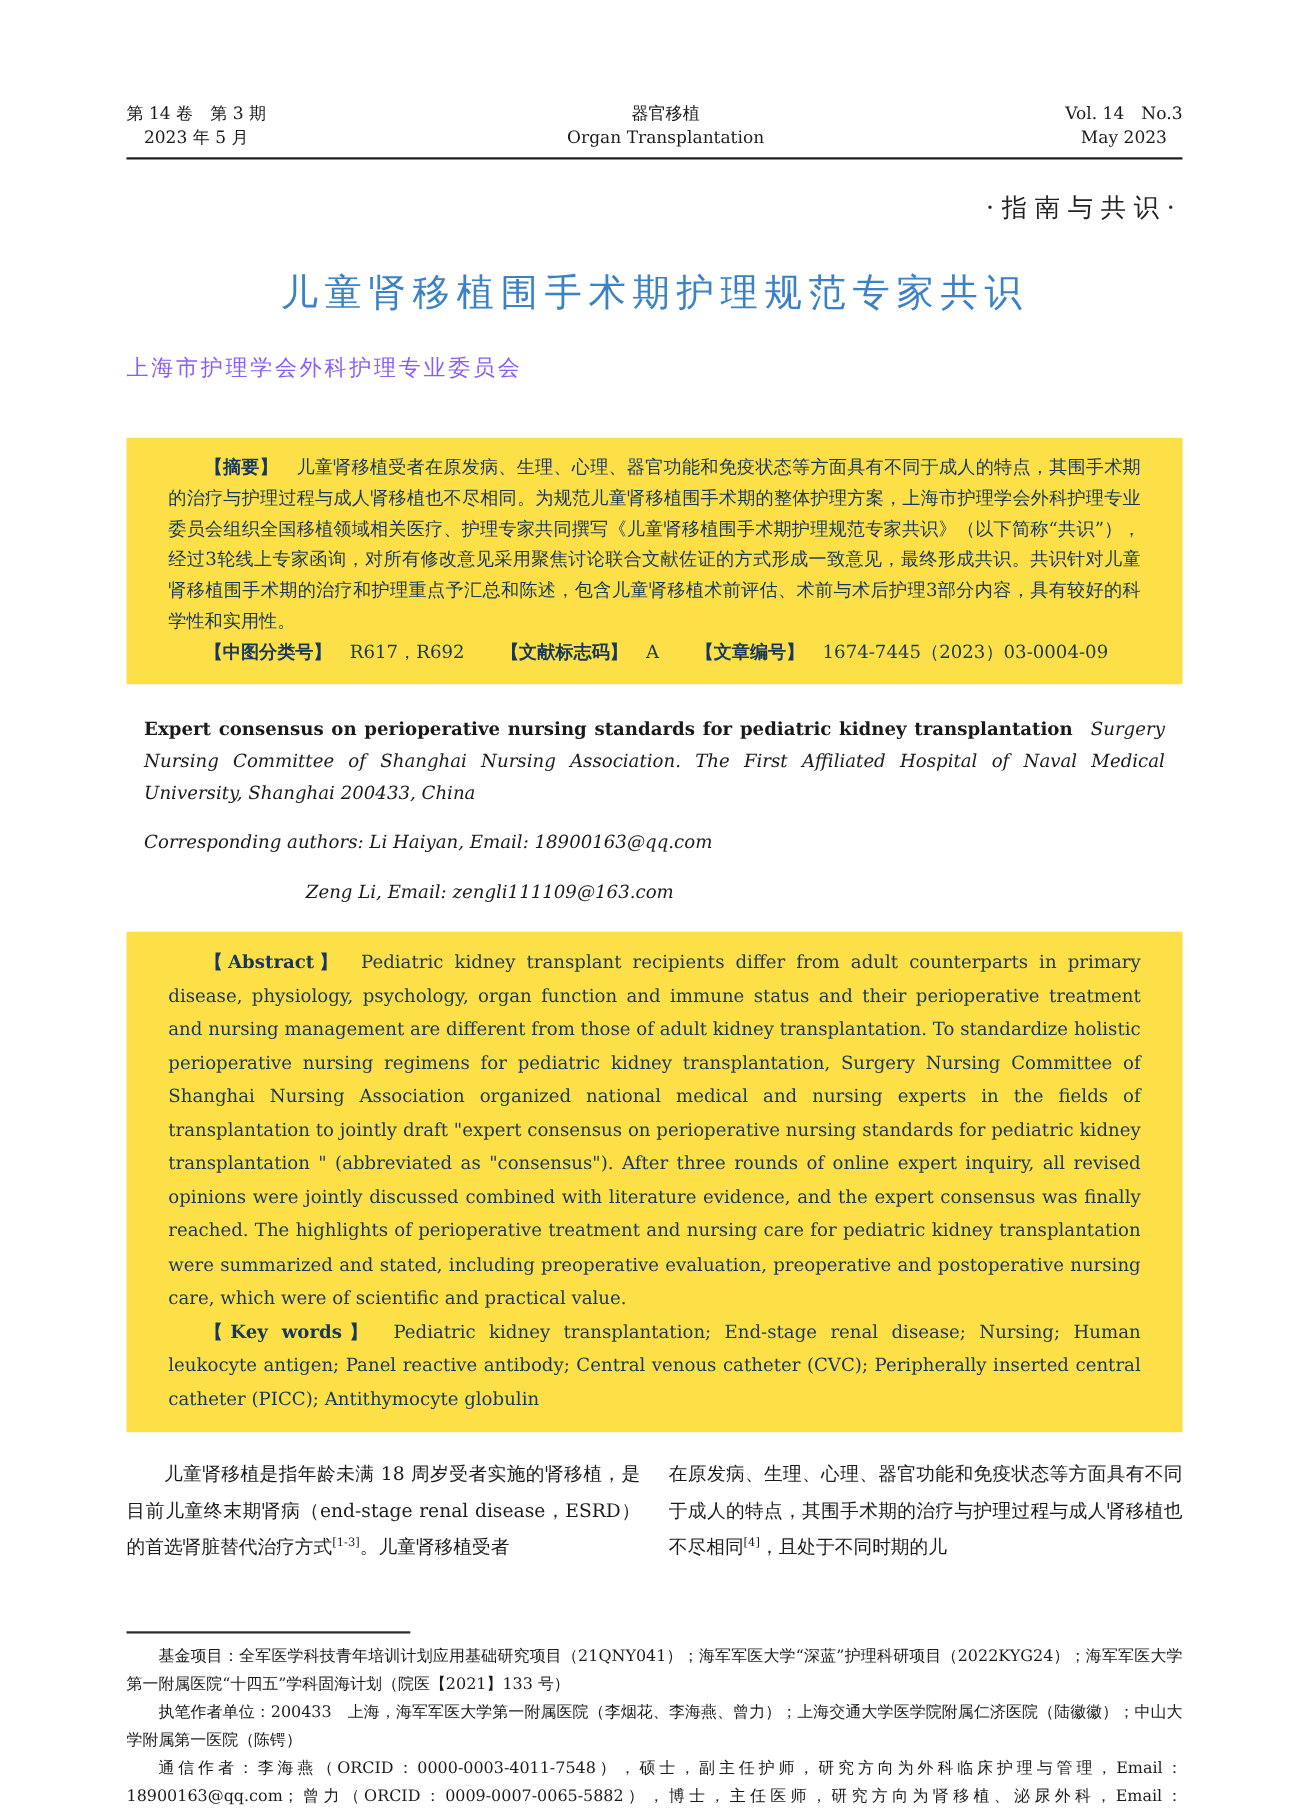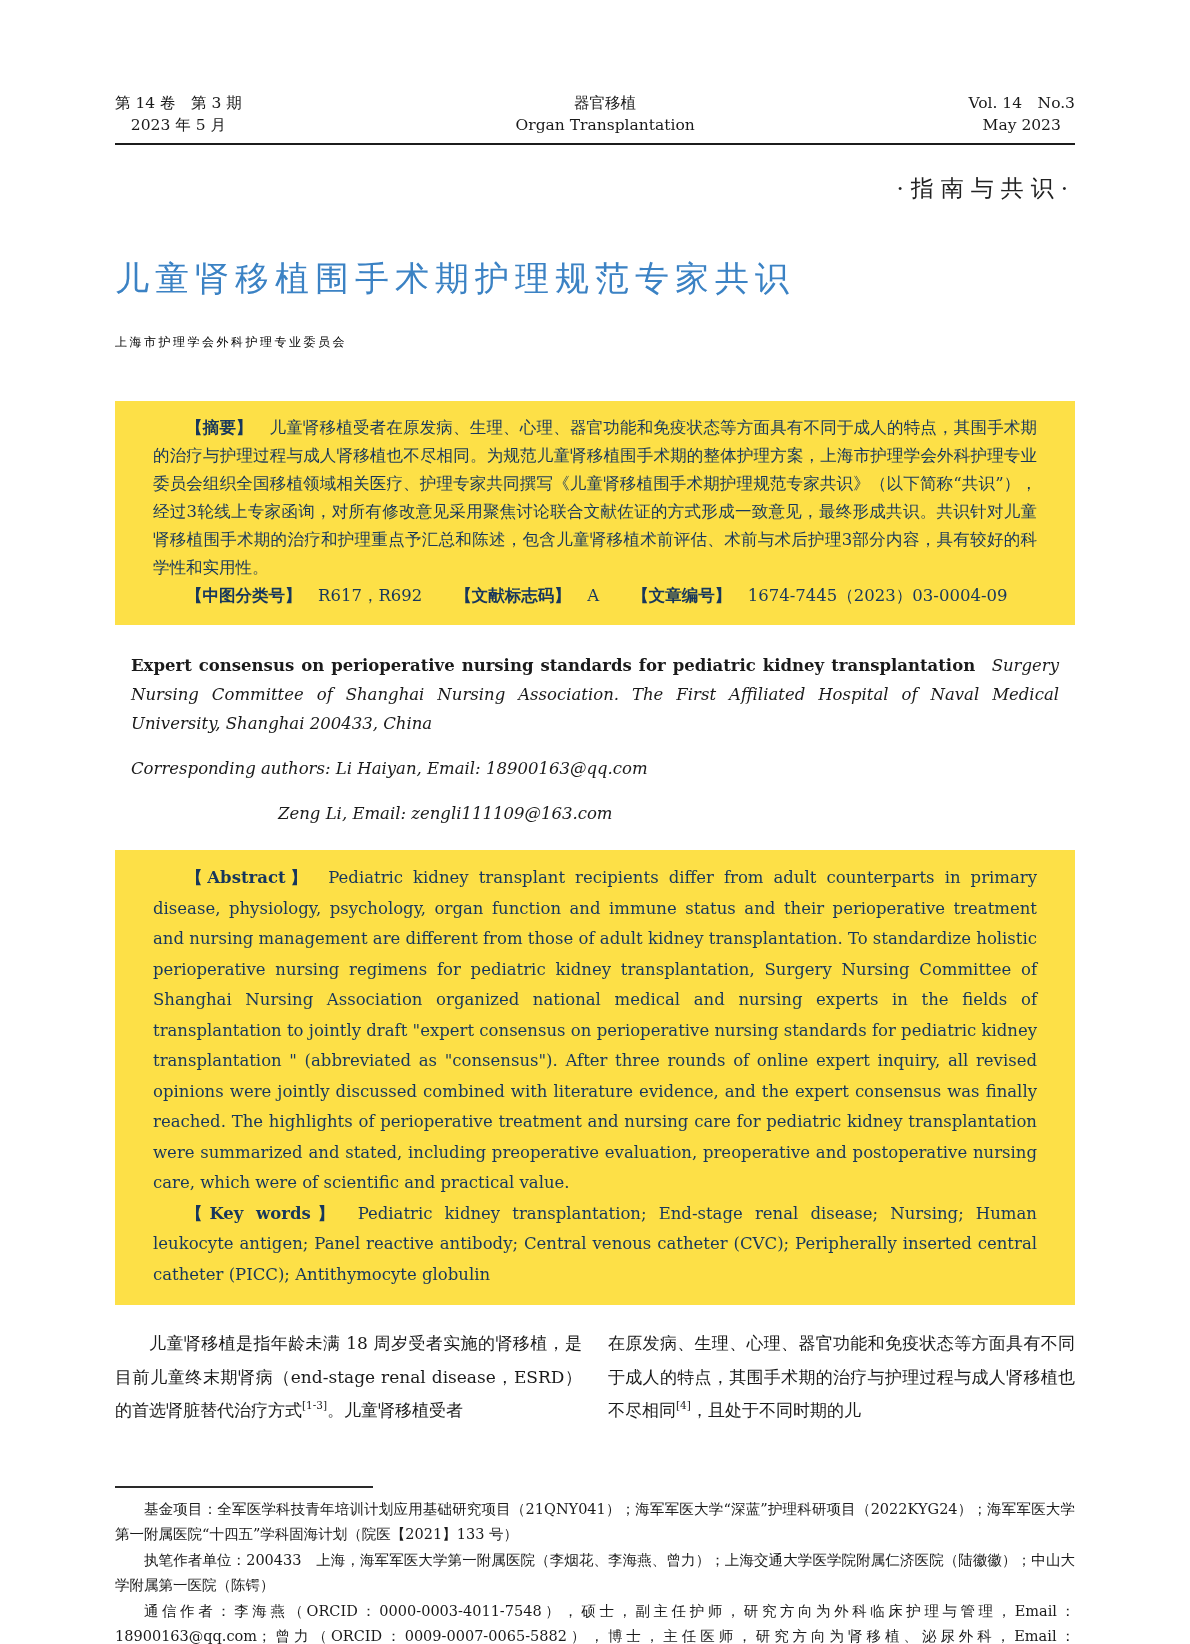--- a/index.html
+++ b/index.html
@@ -33,31 +33,32 @@
   .section-label {
     margin-top: 28px;
     text-align: right;
     font-size: 23px;
     letter-spacing: 7px;
     color: #222222;
   }
 
   
   .article-title {
-    margin-top: 52px;
+    margin-top: 39px;
     font-size: 34px;
     letter-spacing: 6px;
     font-weight: 400;
     color: #3b82c4;
+    text-align: center;
   }
   .affiliation-cn {
     margin-top: 32px;
-    font-size: 12px;
+    font-size: 20px;
     letter-spacing: 2.5px;
-    color: #000000;
+    color: #8b5cf6;
   }
 
   
   .abs-box {
     background: #fde047;
     padding: 13px 38px 15px 38px;
     color: #17375c;
     text-align: justify;
   }
   .abs-box.cn { margin-top: 50px; font-size: 16.5px; line-height: 28px; }

